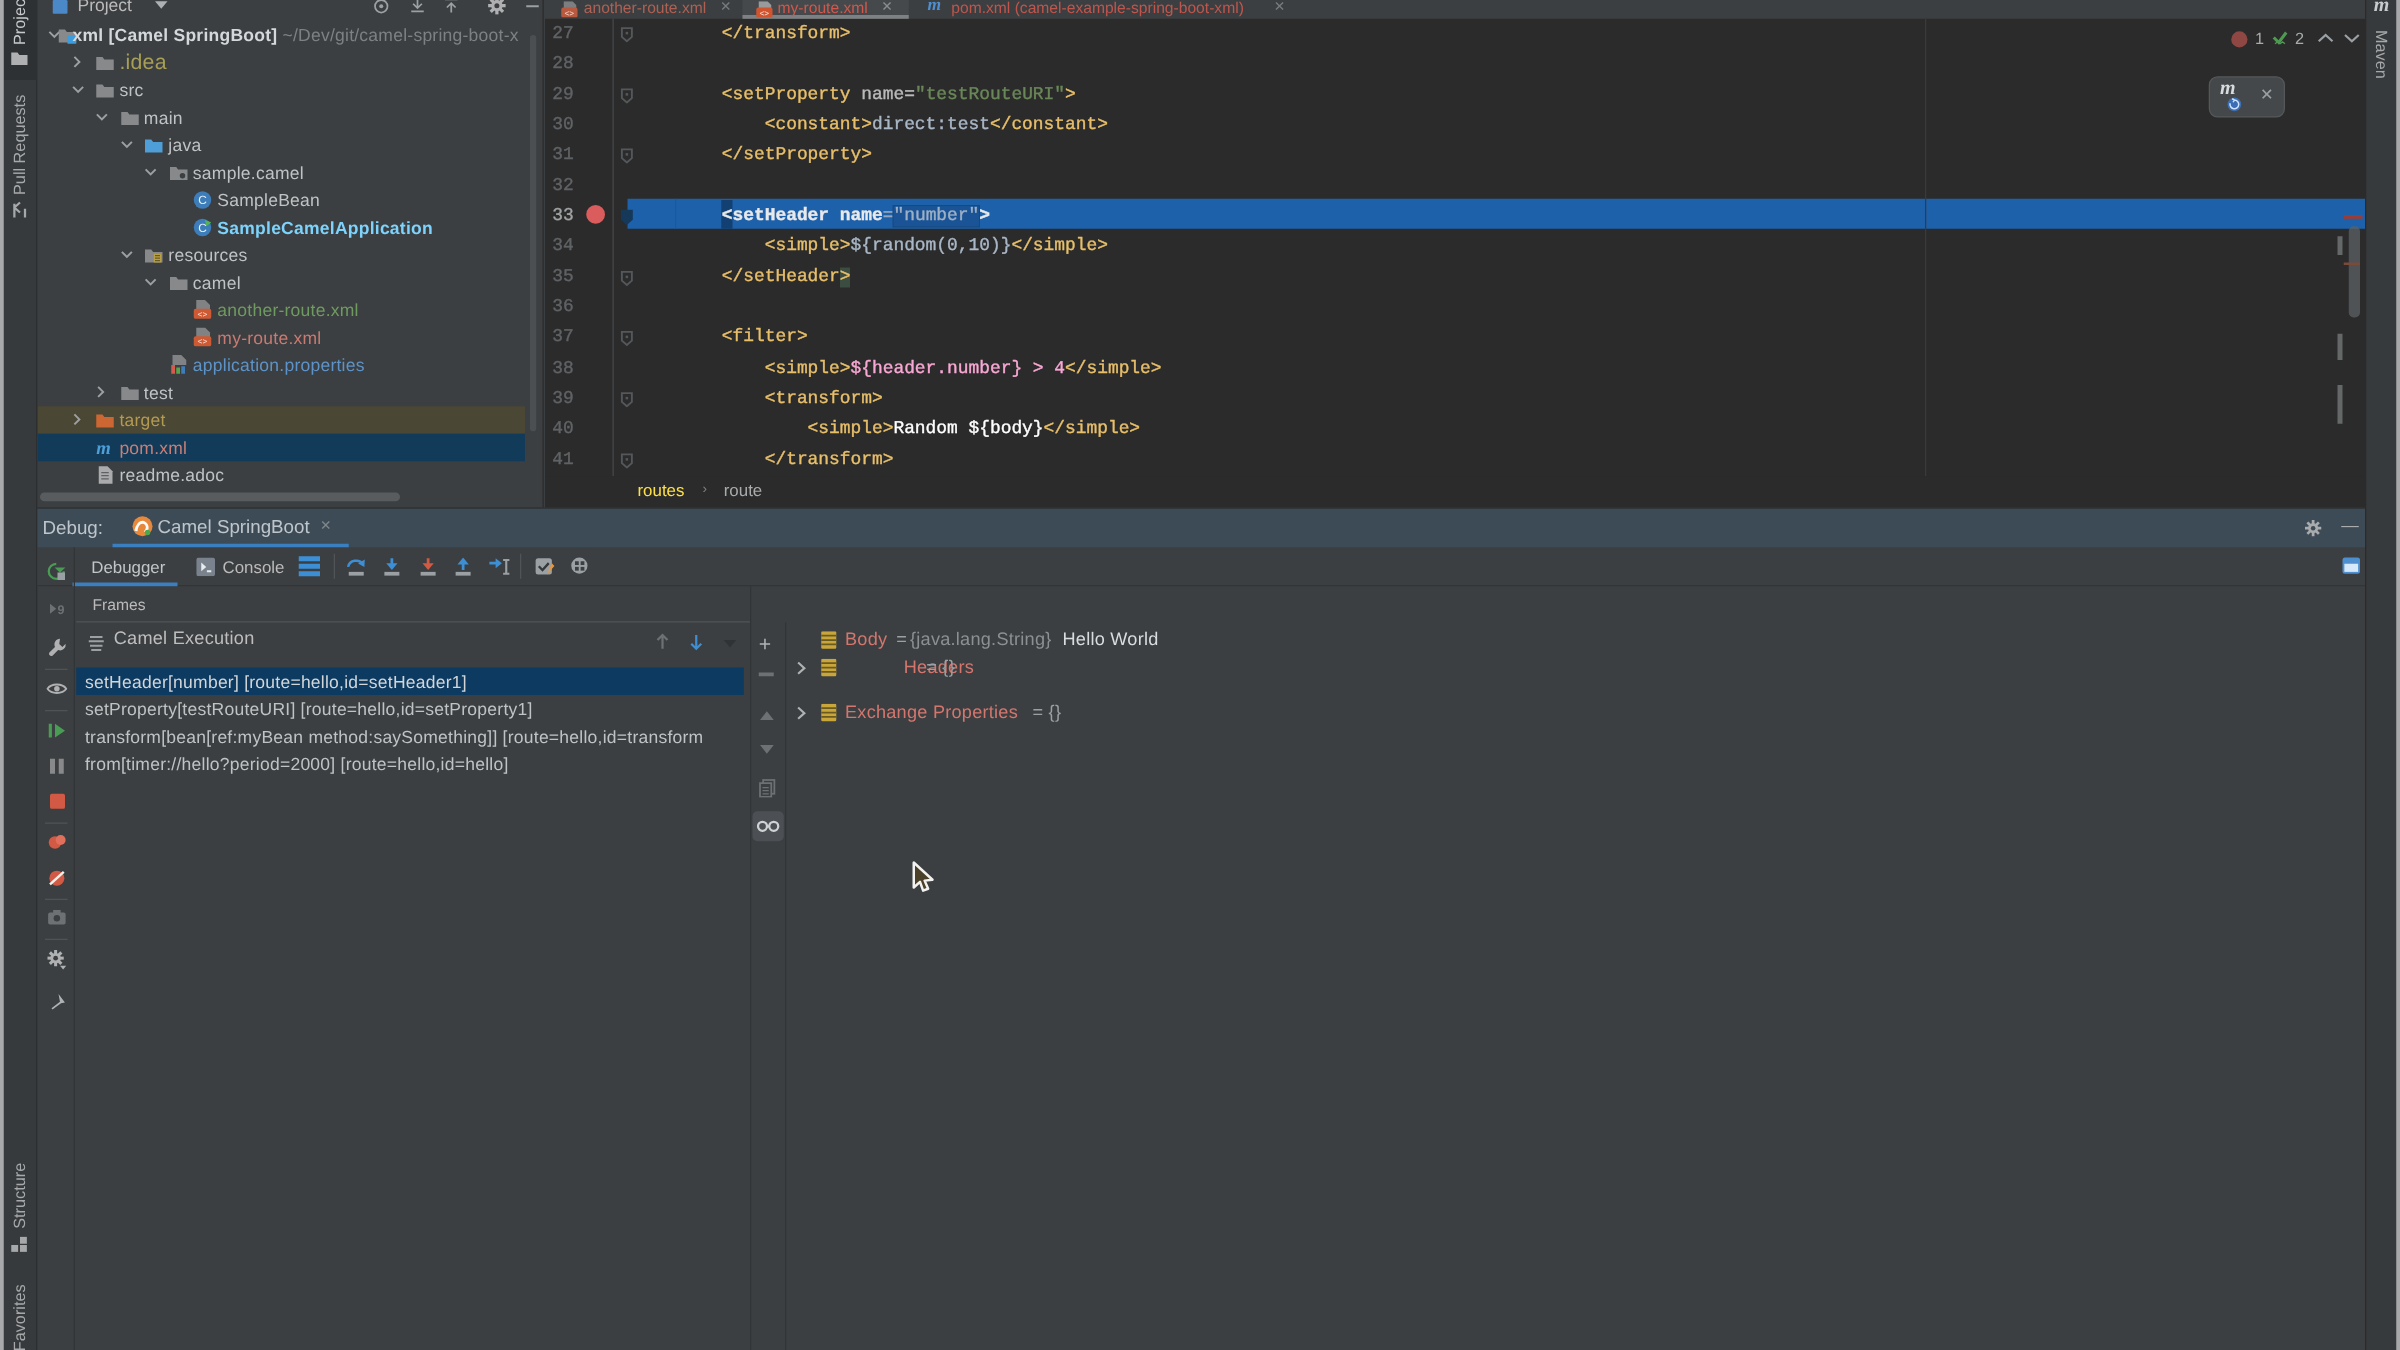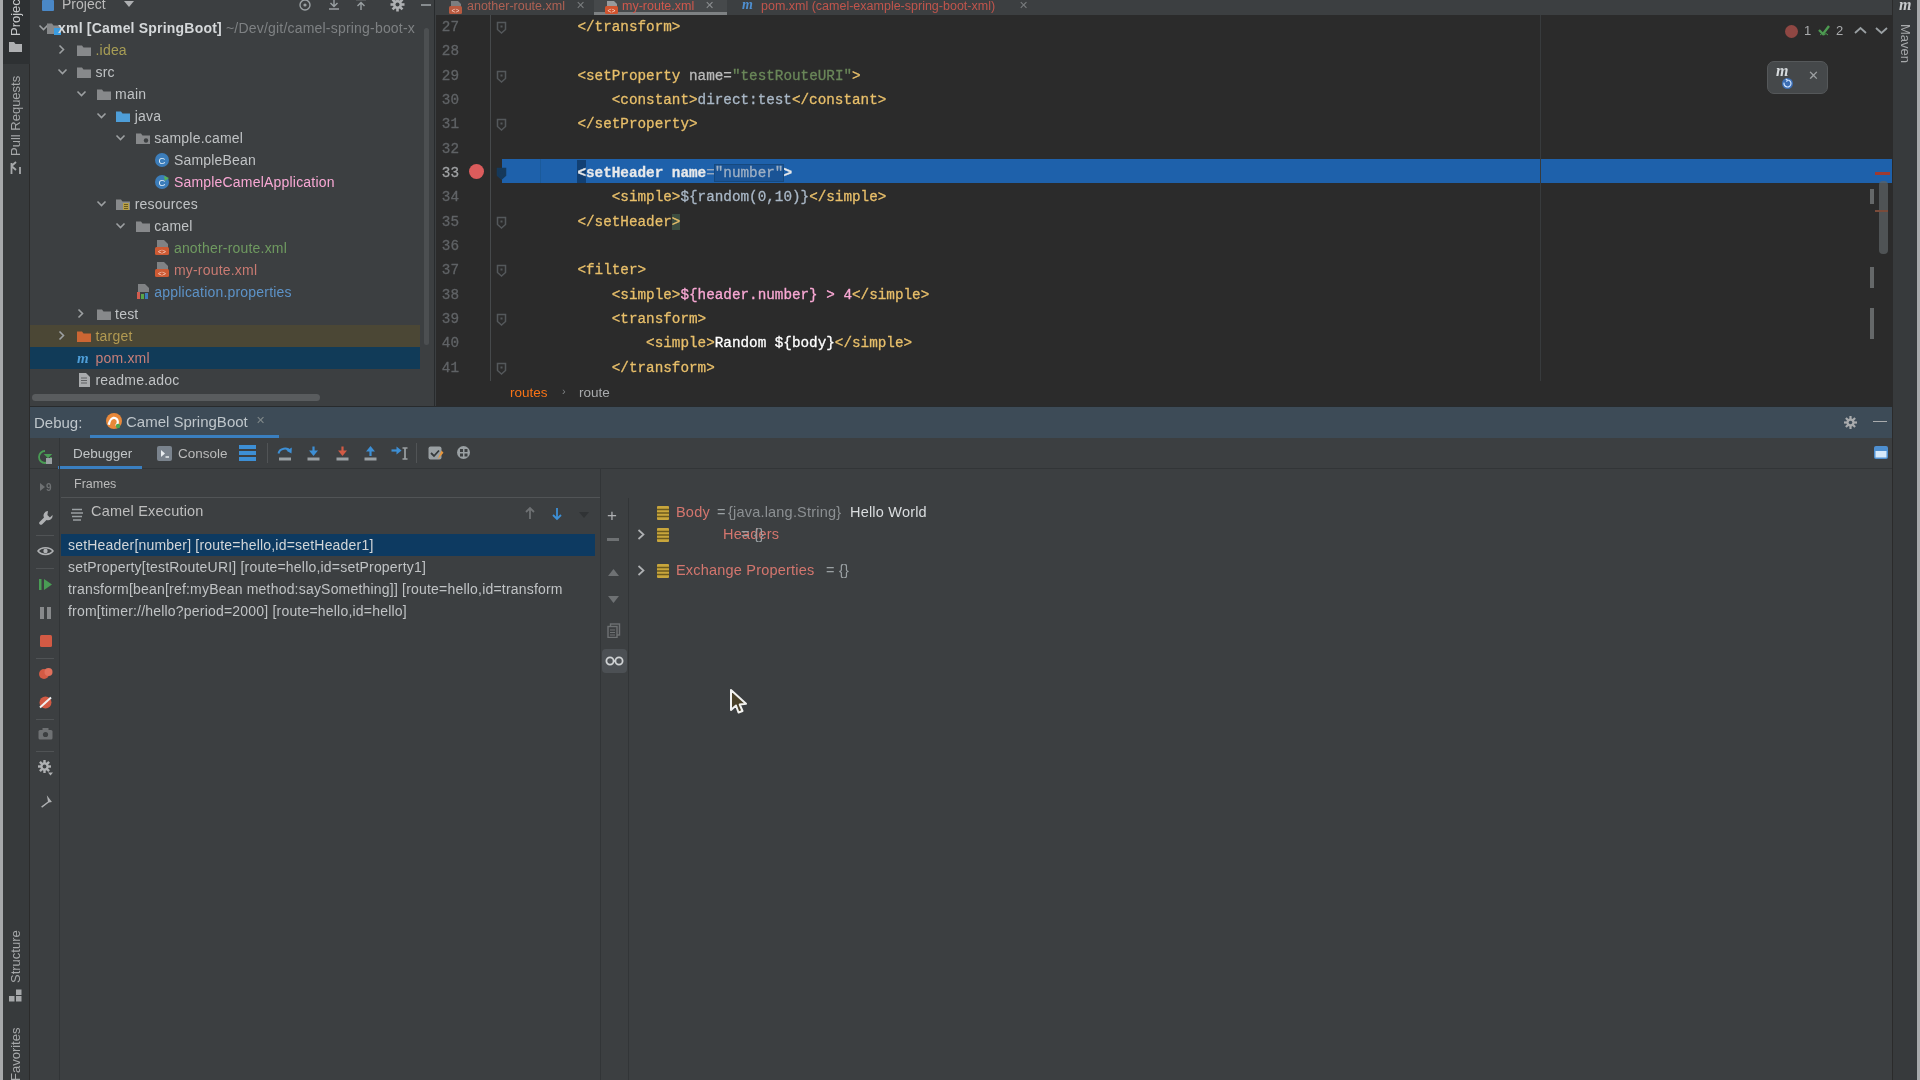--- a/index.html
+++ b/index.html
@@ -75,21 +75,21 @@
         <path d="M1 3.5 h5 l1.5 2 H15 v8.5 H1 z" fill="#87898B"></path>
         <rect x="8" y="8" width="7" height="7" fill="#3B9CE0"></rect>
       </svg>
       <div class="abs" style="left:28px;top:0px;height:22px;line-height:22px;font-size:14px;letter-spacing:0.2px;white-space:nowrap;"><span style="color:#D5D8DA;font-weight:bold">xml </span><span style="color:#D5D8DA;font-weight:bold">[Camel SpringBoot] </span><span style="color:#7E8183;font-weight:normal">~/Dev/git/camel-spring-boot-x</span></div>
       <svg class="abs" style="left:27.5px;top:27px" width="8" height="11">
         <path d="M1.5 1.5 L5.5 5.5 L1.5 9.5" stroke="#9DA0A2" stroke-width="1.6" fill="none"></path>
       </svg>
       <svg class="abs" style="left:46px;top:25px" width="16" height="16">
         <path d="M1 3.5 h5 l1.5 2 H15 v8.5 H1 z" fill="#87898B"></path>
       </svg>
-      <div class="abs" style="left:65.5px;top:22px;height:22px;line-height:22px;font-size:14px;letter-spacing:0.2px;white-space:nowrap;"><span style="color:#A89E55;font-weight:normal">.idea</span></div>
+      <div class="abs" style="left:65.5px;top:22px;height:22px;line-height:22px;font-size:17px;letter-spacing:0.2px;white-space:nowrap;"><span style="color:#A89E55;font-weight:normal">.idea</span></div>
       <svg class="abs" style="left:26.5px;top:51px" width="11" height="8">
         <path d="M1.5 1.5 L5.5 5.5 L9.5 1.5" stroke="#9DA0A2" stroke-width="1.6" fill="none"></path>
       </svg>
       <svg class="abs" style="left:46px;top:47px" width="16" height="16">
         <path d="M1 3.5 h5 l1.5 2 H15 v8.5 H1 z" fill="#87898B"></path>
       </svg>
       <div class="abs" style="left:65.5px;top:44px;height:22px;line-height:22px;font-size:14px;letter-spacing:0.2px;white-space:nowrap;"><span style="color:#C0C3C5;font-weight:normal">src</span></div>
       <svg class="abs" style="left:46.099999999999994px;top:73px" width="11" height="8">
         <path d="M1.5 1.5 L5.5 5.5 L9.5 1.5" stroke="#9DA0A2" stroke-width="1.6" fill="none"></path>
       </svg>
@@ -115,21 +115,21 @@
       <svg class="abs" style="left:124.4px;top:135px" width="16" height="16">
         <circle cx="8" cy="8" r="7" fill="#3C7DBA"></circle>
         <text x="8" y="11.5" font-size="9.5" fill="#E8F2F8" text-anchor="middle" font-family="Liberation Sans">C</text>
       </svg>
       <div class="abs" style="left:143.9px;top:132px;height:22px;line-height:22px;font-size:14px;letter-spacing:0.2px;white-space:nowrap;"><span style="color:#C0C3C5;font-weight:normal">SampleBean</span></div>
       <svg class="abs" style="left:124.4px;top:157px" width="16" height="16">
         <circle cx="8" cy="8" r="7" fill="#3C7DBA"></circle>
         <text x="8" y="11.5" font-size="9.5" fill="#E8F2F8" text-anchor="middle" font-family="Liberation Sans">C</text>
         <path d="M10 2 l5 2 -4 3 z" fill="#55B357"></path>
       </svg>
-      <div class="abs" style="left:143.9px;top:154px;height:22px;line-height:22px;font-size:14px;letter-spacing:0.2px;white-space:nowrap;"><span style="color:#f9a8d4;font-weight:normal">SampleCamelApplication</span></div>
+      <div class="abs" style="left:143.9px;top:154px;height:22px;line-height:22px;font-size:14px;letter-spacing:0.2px;white-space:nowrap;"><span style="color:#7dd3fc;font-weight:bold">SampleCamelApplication</span></div>
       <svg class="abs" style="left:65.7px;top:183px" width="11" height="8">
         <path d="M1.5 1.5 L5.5 5.5 L9.5 1.5" stroke="#9DA0A2" stroke-width="1.6" fill="none"></path>
       </svg>
       <svg class="abs" style="left:85.2px;top:179px" width="16" height="16">
         <path d="M1 3.5 h5 l1.5 2 H15 v8.5 H1 z" fill="#87898B"></path>
         <rect x="8" y="7" width="6" height="7" fill="#B8A049"></rect>
         <path d="M9 8.5h4M9 10.5h4M9 12.5h4" stroke="#6b5a1e" stroke-width="1"></path>
       </svg>
       <div class="abs" style="left:104.7px;top:176px;height:22px;line-height:22px;font-size:14px;letter-spacing:0.2px;white-space:nowrap;"><span style="color:#C0C3C5;font-weight:normal">resources</span></div>
       <svg class="abs" style="left:85.30000000000001px;top:205px" width="11" height="8">
@@ -323,21 +323,21 @@
   <div class="abs" style="left:1331px;top:61px;width:61px;height:33px;background:#45484A;border:1px solid #55585A;border-radius:7px;">
     <div class="abs" style="left:8px;top:0px;font-size:16px;color:#D7DBDD;font-style:italic;font-weight:bold;font-family:'Liberation Serif',serif;">m</div>
     <svg class="abs" style="left:13px;top:15px" width="13" height="13">
         <circle cx="6.5" cy="6.5" r="5.5" fill="#3C6EB4"></circle>
         <path d="M6.5 3 a3.5 3.5 0 1 1 -3.4 2.6 M6.5 3 l-1.8-1 M6.5 3 l-1 1.8" stroke="#cfe3ff" stroke-width="1.2" fill="none"></path>
       </svg>
     <div class="abs" style="left:40px;top:6px;font-size:13px;color:#9DA0A2;">✕</div>
   </div>
 
   <div class="abs" style="left:0;top:381px;width:100%;height:25px;background:#2B2B2B;">
-    <div class="abs" style="left:74px;top:4px;font-size:13.5px;color:#f97316;text-align:center;">routes</div>
+    <div class="abs" style="left:74px;top:4px;font-size:13.5px;color:#fde047;text-align:center;">routes</div>
     <div class="abs" style="left:126px;top:4px;font-size:11px;color:#7F8284;">›</div>
     <div class="abs" style="left:143px;top:4px;font-size:13.5px;color:#A9ABAD;">route</div>
   </div>
 </div>
 
 <div class="abs" style="left:1892px;top:0;width:28px;height:1080px;background:#373A3C;border-left:1px solid #2b2b2b;">
   <div class="abs" style="left:6px;top:-4px;font-size:16px;color:#C8CBCD;font-style:italic;font-weight:bold;font-family:'Liberation Serif',serif;">m</div>
   <div class="abs vdn" style="left:20px;top:24px;font-size:13px;color:#A6A8AA;">Maven</div>
 </div>
 <div class="abs" style="left:1917px;top:0;width:3px;height:1080px;background:#A6A8AA;"></div>

